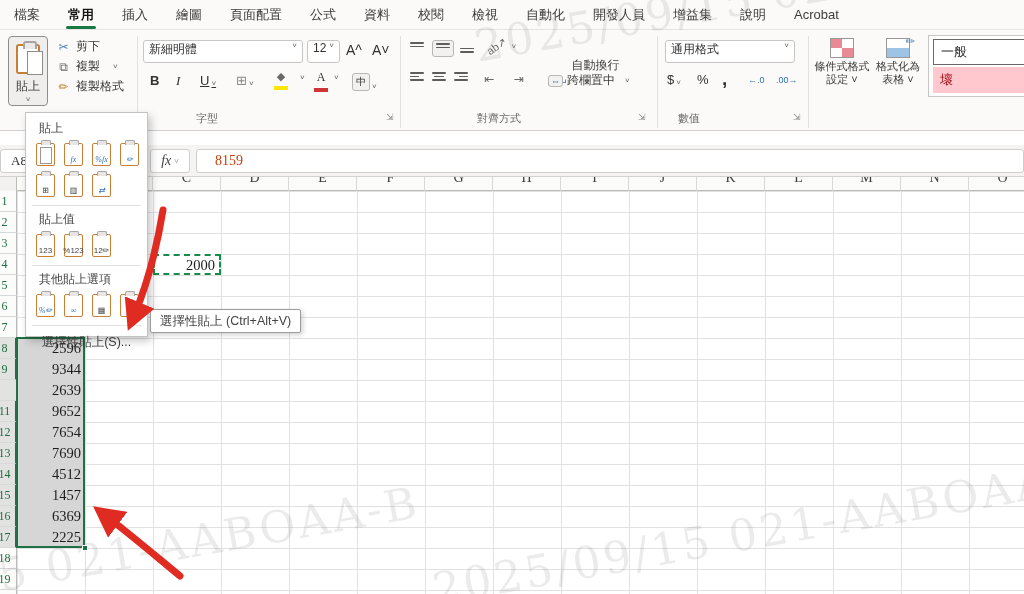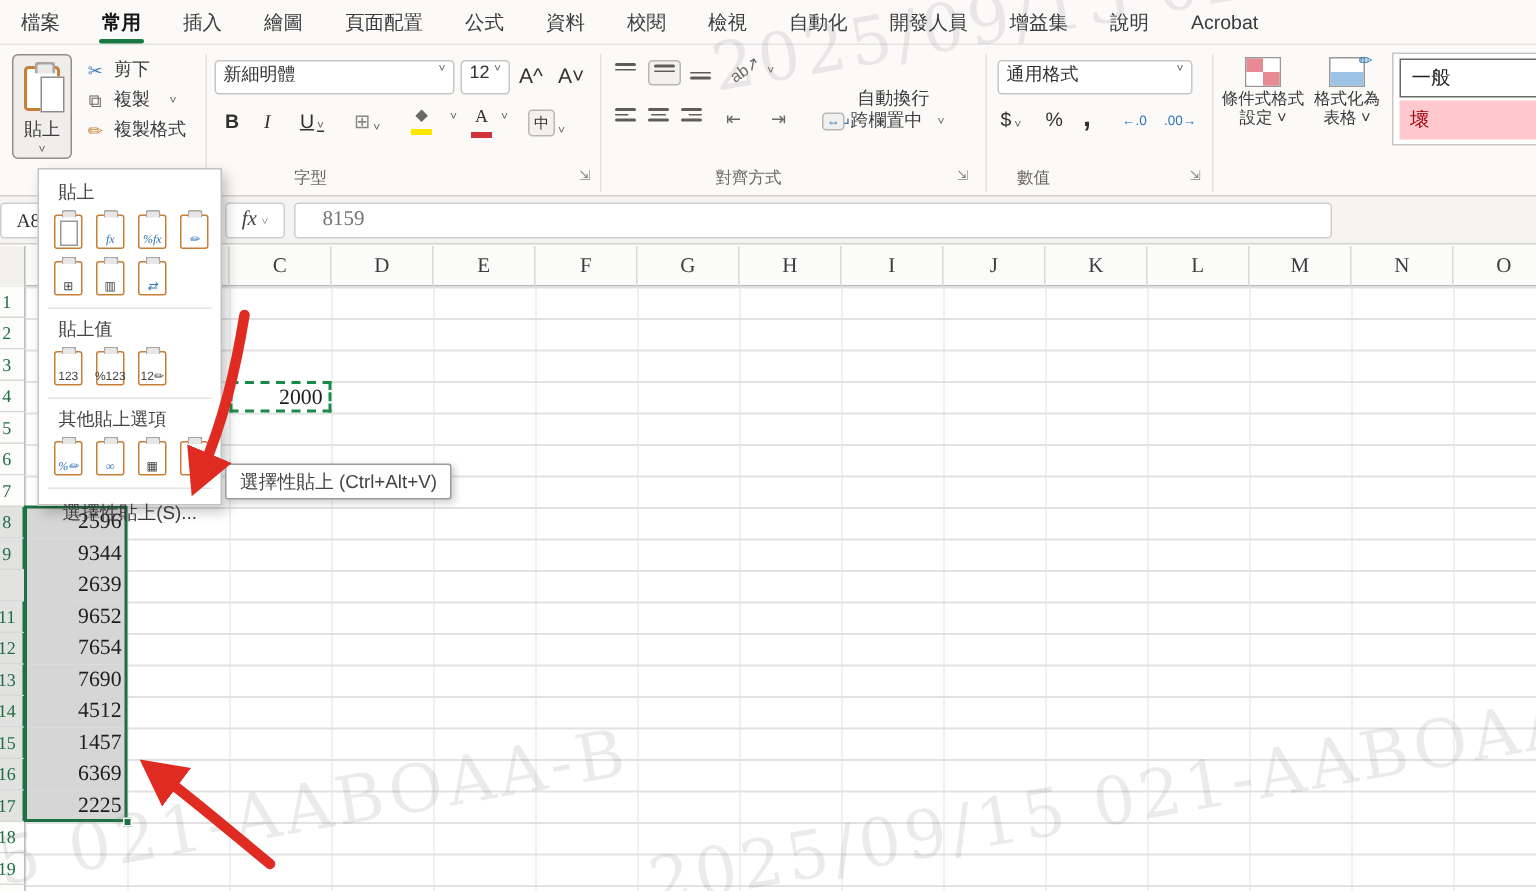--- a/index.html
+++ b/index.html
@@ -43,24 +43,24 @@
   .cf-icon b:nth-child(1){background:#e88a93;} .cf-icon b:nth-child(2){background:#fff;} .cf-icon b:nth-child(3){background:#fff;} .cf-icon b:nth-child(4){background:#e88a93;}
   .ft-icon b:nth-child(3){background:#9dc3e6;} .ft-icon b:nth-child(4){background:#9dc3e6;}
   .ft-icon { position:relative; } .ft-icon::after { content:"✏"; position:absolute; right:-6px; top:-4px; font-size:11px; color:#2e74b5; }
 
   #stylebox { position:absolute; left:928px; top:5px; width:110px; height:62px; background:#fff; border:1px solid #c8c6c4; }
   .stylecell { position:absolute; left:4px; width:102px; height:26px; font-size:13px; display:flex; align-items:center; padding-left:7px; font-family:"Liberation Serif",serif; }
   .style-normal { top:3px; border:1.5px solid #6b6967; color:#1f1f1f; background:#fff; }
   .style-bad { top:31px; }
 
   
-  #fbar { position:absolute; left:0; top:131px; width:1024px; height:32px; background:#f5f4f2; border-bottom:1px solid #d4d2d0; z-index:5; }
+  #fbar { position:absolute; left:0; top:145px; width:1024px; height:32px; background:#f5f4f2; border-bottom:1px solid #d4d2d0; z-index:5; }
   #namebox { position:absolute; left:0px; top:4px; width:146px; height:24px; background:#fff; border:1px solid #d0cecc; border-radius:3px; font-size:13px; color:#333; font-family:"Liberation Serif",serif; padding-left:10px; display:flex; align-items:center; }
   #fxbox { position:absolute; left:150px; top:4px; width:40px; height:24px; background:#fff; border:1px solid #d0cecc; border-radius:3px; display:flex; align-items:center; justify-content:center; gap:3px; font-family:"Liberation Serif",serif; font-style:italic; font-size:14px; color:#444; }
-  #fval { position:absolute; left:196px; top:4px; width:692px; height:24px; background:#fff; border:1px solid #d0cecc; border-radius:3px; font-size:14px; color:#737373; font-family:"Liberation Serif",serif; padding-left:18px; display:flex; align-items:center; }
+  #fval { position:absolute; left:196px; top:4px; width:828px; height:24px; background:#fff; border:1px solid #d0cecc; border-radius:3px; font-size:14px; color:#c2410c; font-family:"Liberation Serif",serif; padding-left:18px; display:flex; align-items:center; }
   #fcheck { position:absolute; left:140px; top:8px; font-size:11px; color:#6a6866; }
 
   
   #grid { position:absolute; left:0; top:164px; width:1024px; height:430px; background:#fff; }
   #colheads { position:absolute; left:0; top:0; width:1024px; height:27px; background:#fbfbfa; border-bottom:1px solid #bdbbb9; }
   .colhead { position:absolute; top:0; height:27px; border-right:1px solid #d8d8d8; display:flex; align-items:center; justify-content:center; font-family:"Liberation Serif",serif; font-size:14px; color:#3d3d3d; }
   #corner { position:absolute; left:0; top:0; width:17px; height:27px; border-right:1px solid #bdbbb9; background:#f2f1f0; }
   #cells { position:absolute; left:0; top:27px; width:1024px; height:403px;
     background-image:linear-gradient(to right,#e1e1e1 1px,transparent 1px),linear-gradient(to bottom,#e1e1e1 1px,transparent 1px);
     background-size:68px 21px; background-position:17px 0; }

